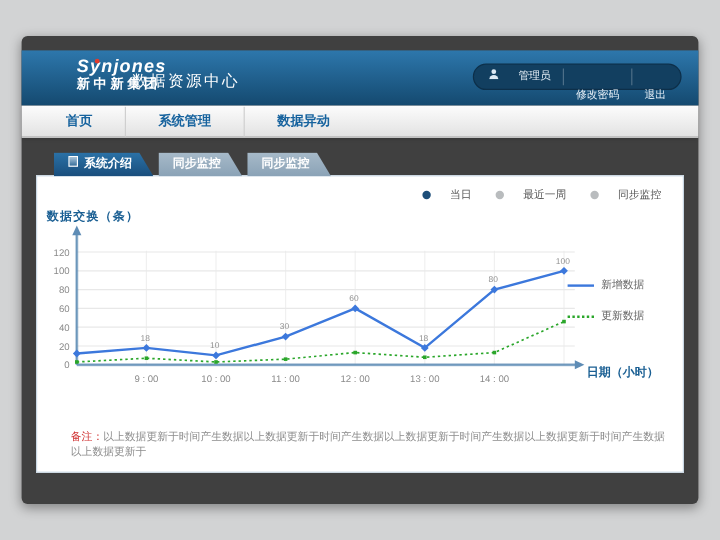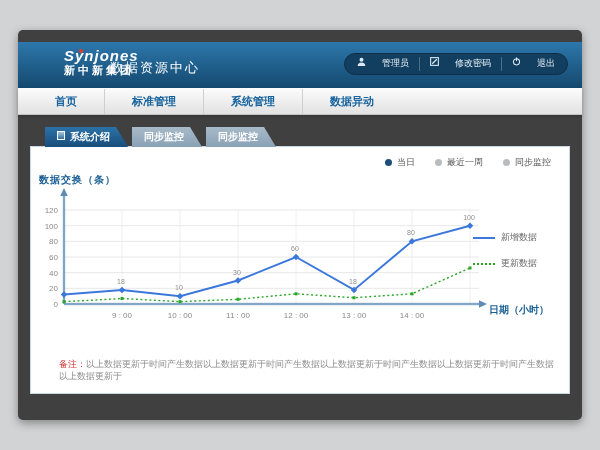--- a/index.html
+++ b/index.html
@@ -7,36 +7,36 @@
   .card{position:absolute;left:18px;top:30px;width:564px;height:390px;background:#404040;border-radius:5px;box-shadow:0 3px 10px rgba(0,0,0,.38);}
   
   .header{position:absolute;left:0;top:12px;width:564px;height:46px;background:linear-gradient(#2d77ac,#14496f);}
   .logo{position:absolute;left:46px;top:5px;color:#fff;cursor:pointer;}
   .logo1{font-size:15px;font-weight:bold;font-style:italic;letter-spacing:1px;line-height:17px;}
   .logo2{font-size:11px;font-weight:bold;letter-spacing:3px;line-height:13px;}
   .logo-dot{position:absolute;left:15px;top:2px;width:4px;height:4px;background:#e23c2e;border-radius:50%;}
   .app-title{position:absolute;left:92px;top:17px;color:#fff;font-size:13px;letter-spacing:2px;}
   .user-pill{position:absolute;right:14px;top:11px;height:20px;display:flex;align-items:center;background:#123f60;border:1px solid #0d2f49;border-radius:11px;padding:0 2px;}
   .user-item{display:flex;align-items:flex-start;gap:16px;color:#e8f1f8;font-size:9px;padding:0 10px;cursor:pointer;height:14px;}
-  .user-item + .user-item{border-left:1px solid rgba(255,255,255,.25);}
+  .user-item + .user-item{border-left:1px solid rgba(255,255,255,.25);flex-direction:column;}
   .uicon{display:inline-block;width:9px;height:9px;}
   
   .nav{position:absolute;left:0;top:58px;width:554px;height:26px;background:linear-gradient(#fcfcfc,#e2e2e2);border-bottom:1px solid #c2c2c2;display:flex;align-items:center;padding-left:10px;box-shadow:0 2px 3px rgba(0,0,0,.14);}
   .nav-item{padding:0 27px;font-size:11px;font-weight:bold;color:#17639e;cursor:pointer;line-height:25px;}
   .nav-item + .nav-item{border-left:1px solid #cfcfcf;}
   
   .tabs{position:absolute;left:27px;top:97px;display:flex;gap:4px;height:20px;z-index:2;}
   .tab{height:20px;line-height:20px;padding:0 18px 0 12px;font-size:10px;font-weight:bold;color:#fff;cursor:pointer;clip-path:polygon(0 0,calc(100% - 12px) 0,100% 100%,0 100%);}
   .tab.active{background:linear-gradient(#2b72a7,#194e7c);}
   .tab.inactive{background:linear-gradient(#a7bac9,#8aa2b6);}
   .tab-icon{display:inline-block;width:6px;height:7px;border:1px solid #fff;margin-right:5px;background:linear-gradient(rgba(255,255,255,.6),rgba(255,255,255,.1));}
   
   .panel{position:absolute;left:12px;top:116px;width:538px;height:246px;border:1px solid #c9d8e4;background:#fff;}
   .radio-row{position:absolute;top:9px;right:18px;display:flex;gap:20px;align-items:center;}
-  .radio{display:flex;align-items:center;gap:5px;font-size:9px;color:#555;cursor:pointer;}
+  .radio{display:flex;align-items:center;gap:16px;font-size:9px;color:#555;cursor:pointer;}
   .radio-dot{width:7px;height:7px;border-radius:50%;background:#b9bcbe;}
   .radio.selected .radio-dot{background:#1d4e79;}
   .ylabel{position:absolute;left:8px;top:26px;font-size:10px;font-weight:bold;color:#1a5f93;letter-spacing:1px;}
   .xlabel{position:absolute;left:458px;top:156px;font-size:10px;font-weight:bold;color:#1a5f93;}
   #chart{position:absolute;left:0;top:0;width:538px;height:246px;font-family:"Liberation Sans","DejaVu Sans",sans-serif;}
   .legend{position:absolute;left:442px;top:84px;display:flex;flex-direction:column;gap:13px;}
   .legend-item{display:flex;align-items:center;gap:6px;font-size:9px;color:#666;}
   .legend-swatch{width:22px;height:0;border-top-style:solid;}
   .note{position:absolute;left:28px;top:211px;width:496px;font-size:9px;color:#8d8d8d;line-height:12px;}
   .note-prefix{color:#d03030;}
@@ -74,21 +74,20 @@
               <circle cx="5" cy="5.4" r="3.4" fill="none" stroke="#dce9f4" stroke-width="1.2"></circle>
               <path d="M5 0.5 V4.5" stroke="#dce9f4" stroke-width="1.3"></path>
             </svg>
           <span>退出</span>
         </span>
       </div>
     </div>
 
     <div class="nav" id="nav">
         <div class="nav-item">首页</div>
-        <div class="nav-item">标准管理</div>
         <div class="nav-item">系统管理</div>
         <div class="nav-item">数据异动</div>
       </div>
 
     <div class="tabs" id="tabs">
         <div class="tab active"><span class="tab-icon"></span><span>系统介绍</span></div>
         <div class="tab inactive"><span>同步监控</span></div>
         <div class="tab inactive"><span>同步监控</span></div>
       </div>
 

